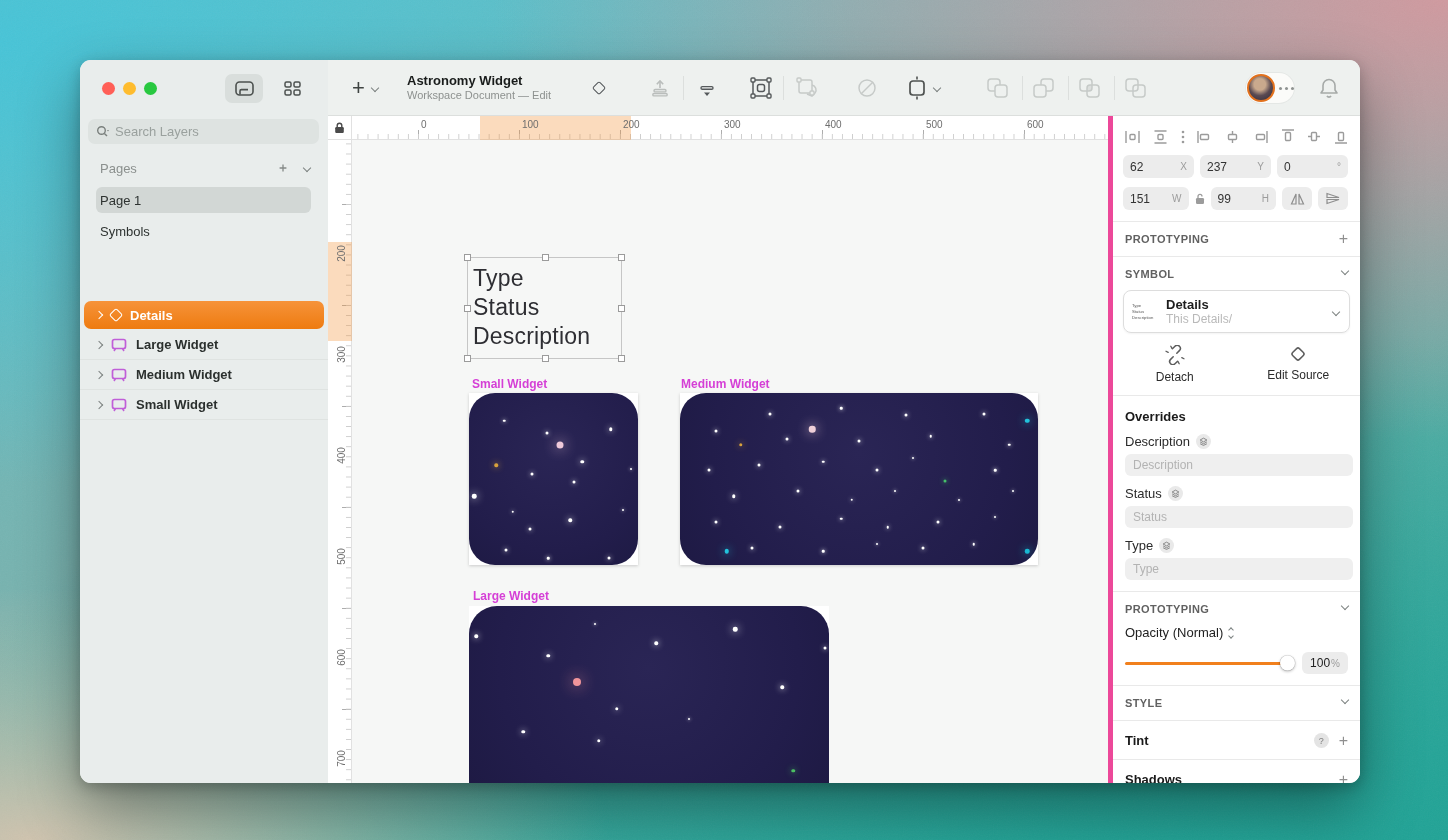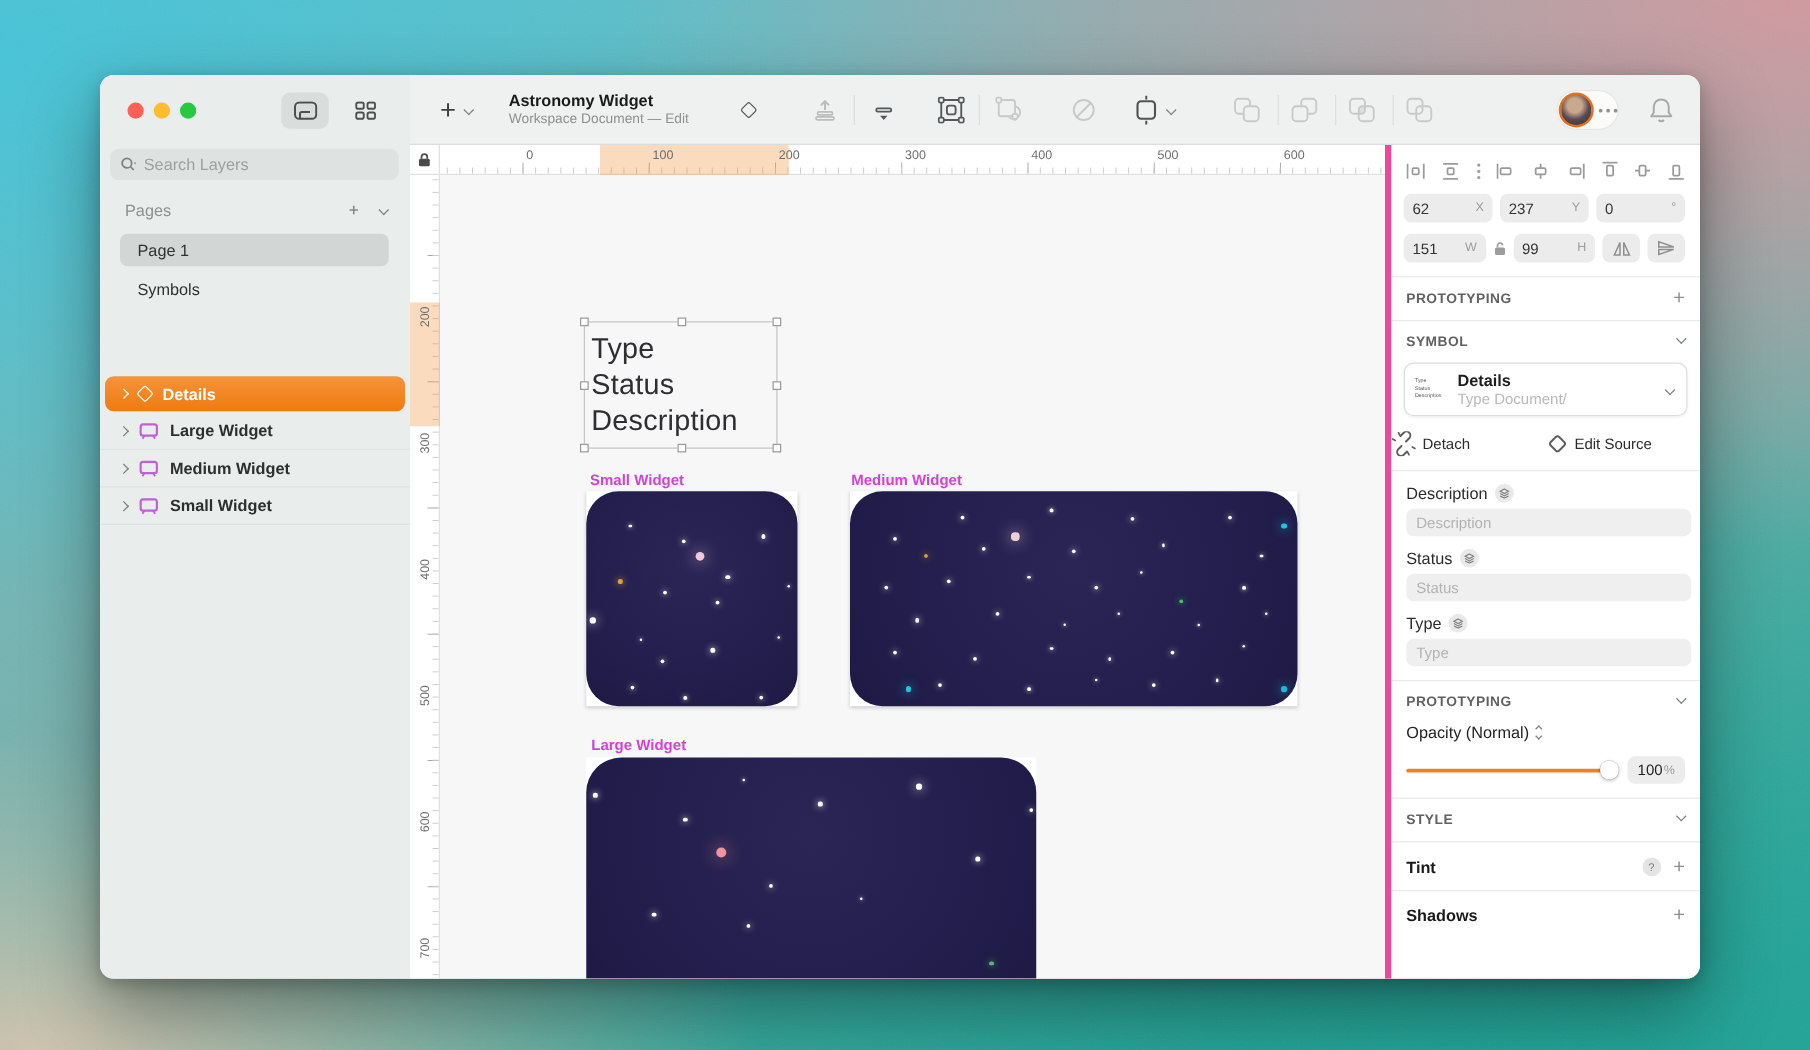--- a/index.html
+++ b/index.html
@@ -27,21 +27,21 @@
   .toggle-btn { width:38px; height:29px; border-radius:7px; display:flex; align-items:center; justify-content:center; }
   .toggle-btn.sel { background:#d9dedc; }
   .search { position:absolute; left:8px; top:59px; width:231px; height:25px; background:#dee3e1;
     border-radius:7px; display:flex; align-items:center; padding:0 8px; gap:5px; }
   .search input { border:none; background:transparent; outline:none; font-size:13px; color:#44494.7; width:160px;
     font-family:inherit; color:#3c4240; }
   .search input::placeholder { color:#9aa19e; }
   .pages-hdr { position:absolute; left:20px; right:14px; top:99px; height:18px; display:flex; align-items:center; }
   .pages-hdr .lbl { font-size:13px; color:#8b908e; flex:1; }
   .page-row { position:absolute; left:16px; width:215px; height:26px; border-radius:6px;
-    display:flex; align-items:center; font-size:13px; color:#2e3331; padding-left:14px; }
+    display:flex; align-items:center; font-size:13px; color:#2e3331; padding-left:4px; }
   .page-row.sel { background:#d2d7d5; }
   .layers { position:absolute; left:0; right:0; top:240px; }
   .layer-row { position:relative; height:30px; display:flex; align-items:center; padding-left:16px; gap:8px;
     border-bottom:1px solid #dfe3e1; font-size:13px; font-weight:bold; color:#2b302e; }
   .layer-row:first-child { border-top:1px solid #dfe3e1; }
   .layer-row.sel { border:none; }
   .sel-pill { position:absolute; left:4px; right:4px; top:1px; bottom:1px; border-radius:7px;
     background:linear-gradient(180deg,#f6933a,#ee7b10); z-index:0; }
   .layer-row .cell { position:relative; z-index:1; display:flex; align-items:center; gap:9px; }
   .layer-row.sel .cell { color:#fff; }
@@ -118,21 +118,21 @@
   .sec-hdr .h { font-size:11px; font-weight:bold; letter-spacing:.4px; color:#616161; flex:1; }
   .plus { font-size:16px; color:#8f8f8f; font-weight:400; line-height:12px; }
   .sym-card { margin:10px 10px 0 10px; border:1px solid #ddd; border-radius:8px; height:43px;
     display:flex; align-items:center; padding:0 10px 0 8px; box-shadow:0 1px 2px rgba(0,0,0,.05); }
   .sym-thumb { width:30px; height:30px; display:flex; flex-direction:column; justify-content:center; gap:1px; }
   .sym-thumb i { font-style:normal; font-size:5px; line-height:5px; color:#555; transform:scale(.85); transform-origin:left; display:block; }
   .sym-meta { flex:1; margin-left:4px; line-height:1.2; }
   .sym-meta .n { font-size:13px; font-weight:bold; color:#1d1d1d; }
   .sym-meta .src { font-size:12px; color:#b9b9b9; }
   .sym-actions { display:flex; margin-top:12px; }
-  .sym-actions .act { flex:1; display:flex; flex-direction:row; align-items:center; gap:5px; }
+  .sym-actions .act { flex:1; display:flex; flex-direction:column; align-items:center; gap:5px; }
   .sym-actions .cap { font-size:12px; color:#2b2b2b; }
   .ov-title { font-size:13px; font-weight:bold; color:#1a1a1a; padding:13px 12px 0 12px; }
   .ov-label { display:flex; align-items:center; gap:6px; font-size:13px; color:#2b2b2b; padding:10px 12px 0 12px; }
   .badge { width:15px; height:15px; border-radius:50%; background:#e9e9e9; display:flex; align-items:center; justify-content:center; }
   .ov-input { margin:5px 12px 0 12px; height:22px; border-radius:6px; background:#efefef; border:none; width:228px;
     font-size:12px; padding:0 8px; font-family:inherit; color:#333; display:block; }
   .ov-input::placeholder { color:#b3b3b3; }
   .op-label { display:flex; align-items:center; gap:6px; padding:10px 12px 0 12px; font-size:13px; color:#222; }
   .stepper { display:flex; flex-direction:column; line-height:4px; }
   .stepper .chev { width:4px; height:4px; border-width:1.3px; margin:1px 0; }
@@ -600,21 +600,21 @@
       </div>
 
       <div class="sym-card">
         <div class="sym-thumb">
           <i>Type</i>
           <i>Status</i>
           <i>Description</i>
         </div>
         <div class="sym-meta">
           <div class="n">Details</div>
-          <div class="src">Type Document/</div>
+          <div class="src">This Details/</div>
         </div>
         <span class="chev down"></span>
       </div>
 
       <div class="sym-actions">
         <div class="act">
           <svg width="20" height="20" viewBox="0 0 20 20">
             <path d="M8.2 11.8 L5.6 14.4 a3.1 3.1 0 0 0 4.4 4.4 l2.6-2.6" fill="none" stroke="#5d5d5d" stroke-width="1.5" stroke-linecap="round"></path>
             <path d="M11.8 8.2 L14.4 5.6 a3.1 3.1 0 0 0 -4.4 -4.4 L7.4 3.8" fill="none" stroke="#5d5d5d" stroke-width="1.5" stroke-linecap="round"></path>
             <line x1="3.2" y1="7.4" x2="1" y2="6.2" stroke="#5d5d5d" stroke-width="1.3" stroke-linecap="round"></line>
@@ -627,20 +627,21 @@
         <div class="act">
           <svg width="18" height="18" viewBox="0 0 18 18">
             <rect x="4.2" y="4.2" width="9.6" height="9.6" rx="2" fill="none" stroke="#5d5d5d" stroke-width="1.5" transform="rotate(45 9 9)"></rect>
           </svg>
           <span class="cap">Edit Source</span>
         </div>
       </div>
 
       <div class="divider"></div>
 
+      <div class="ov-title">Overrides</div>
 
       <div class="ov-label">
         <span>Description</span>
         <span class="badge">
           <svg width="9" height="9" viewBox="0 0 12 12">
               <path d="M6 1.5 L10.5 4 L6 6.5 L1.5 4 Z" fill="none" stroke="#7e7e7e" stroke-width="1.2"></path>
               <path d="M1.5 6.5 L6 9 L10.5 6.5" fill="none" stroke="#7e7e7e" stroke-width="1.2"></path>
               <path d="M1.5 9 L6 11.2 L10.5 9" fill="none" stroke="#7e7e7e" stroke-width="1.2"></path>
             </svg>
         </span>

